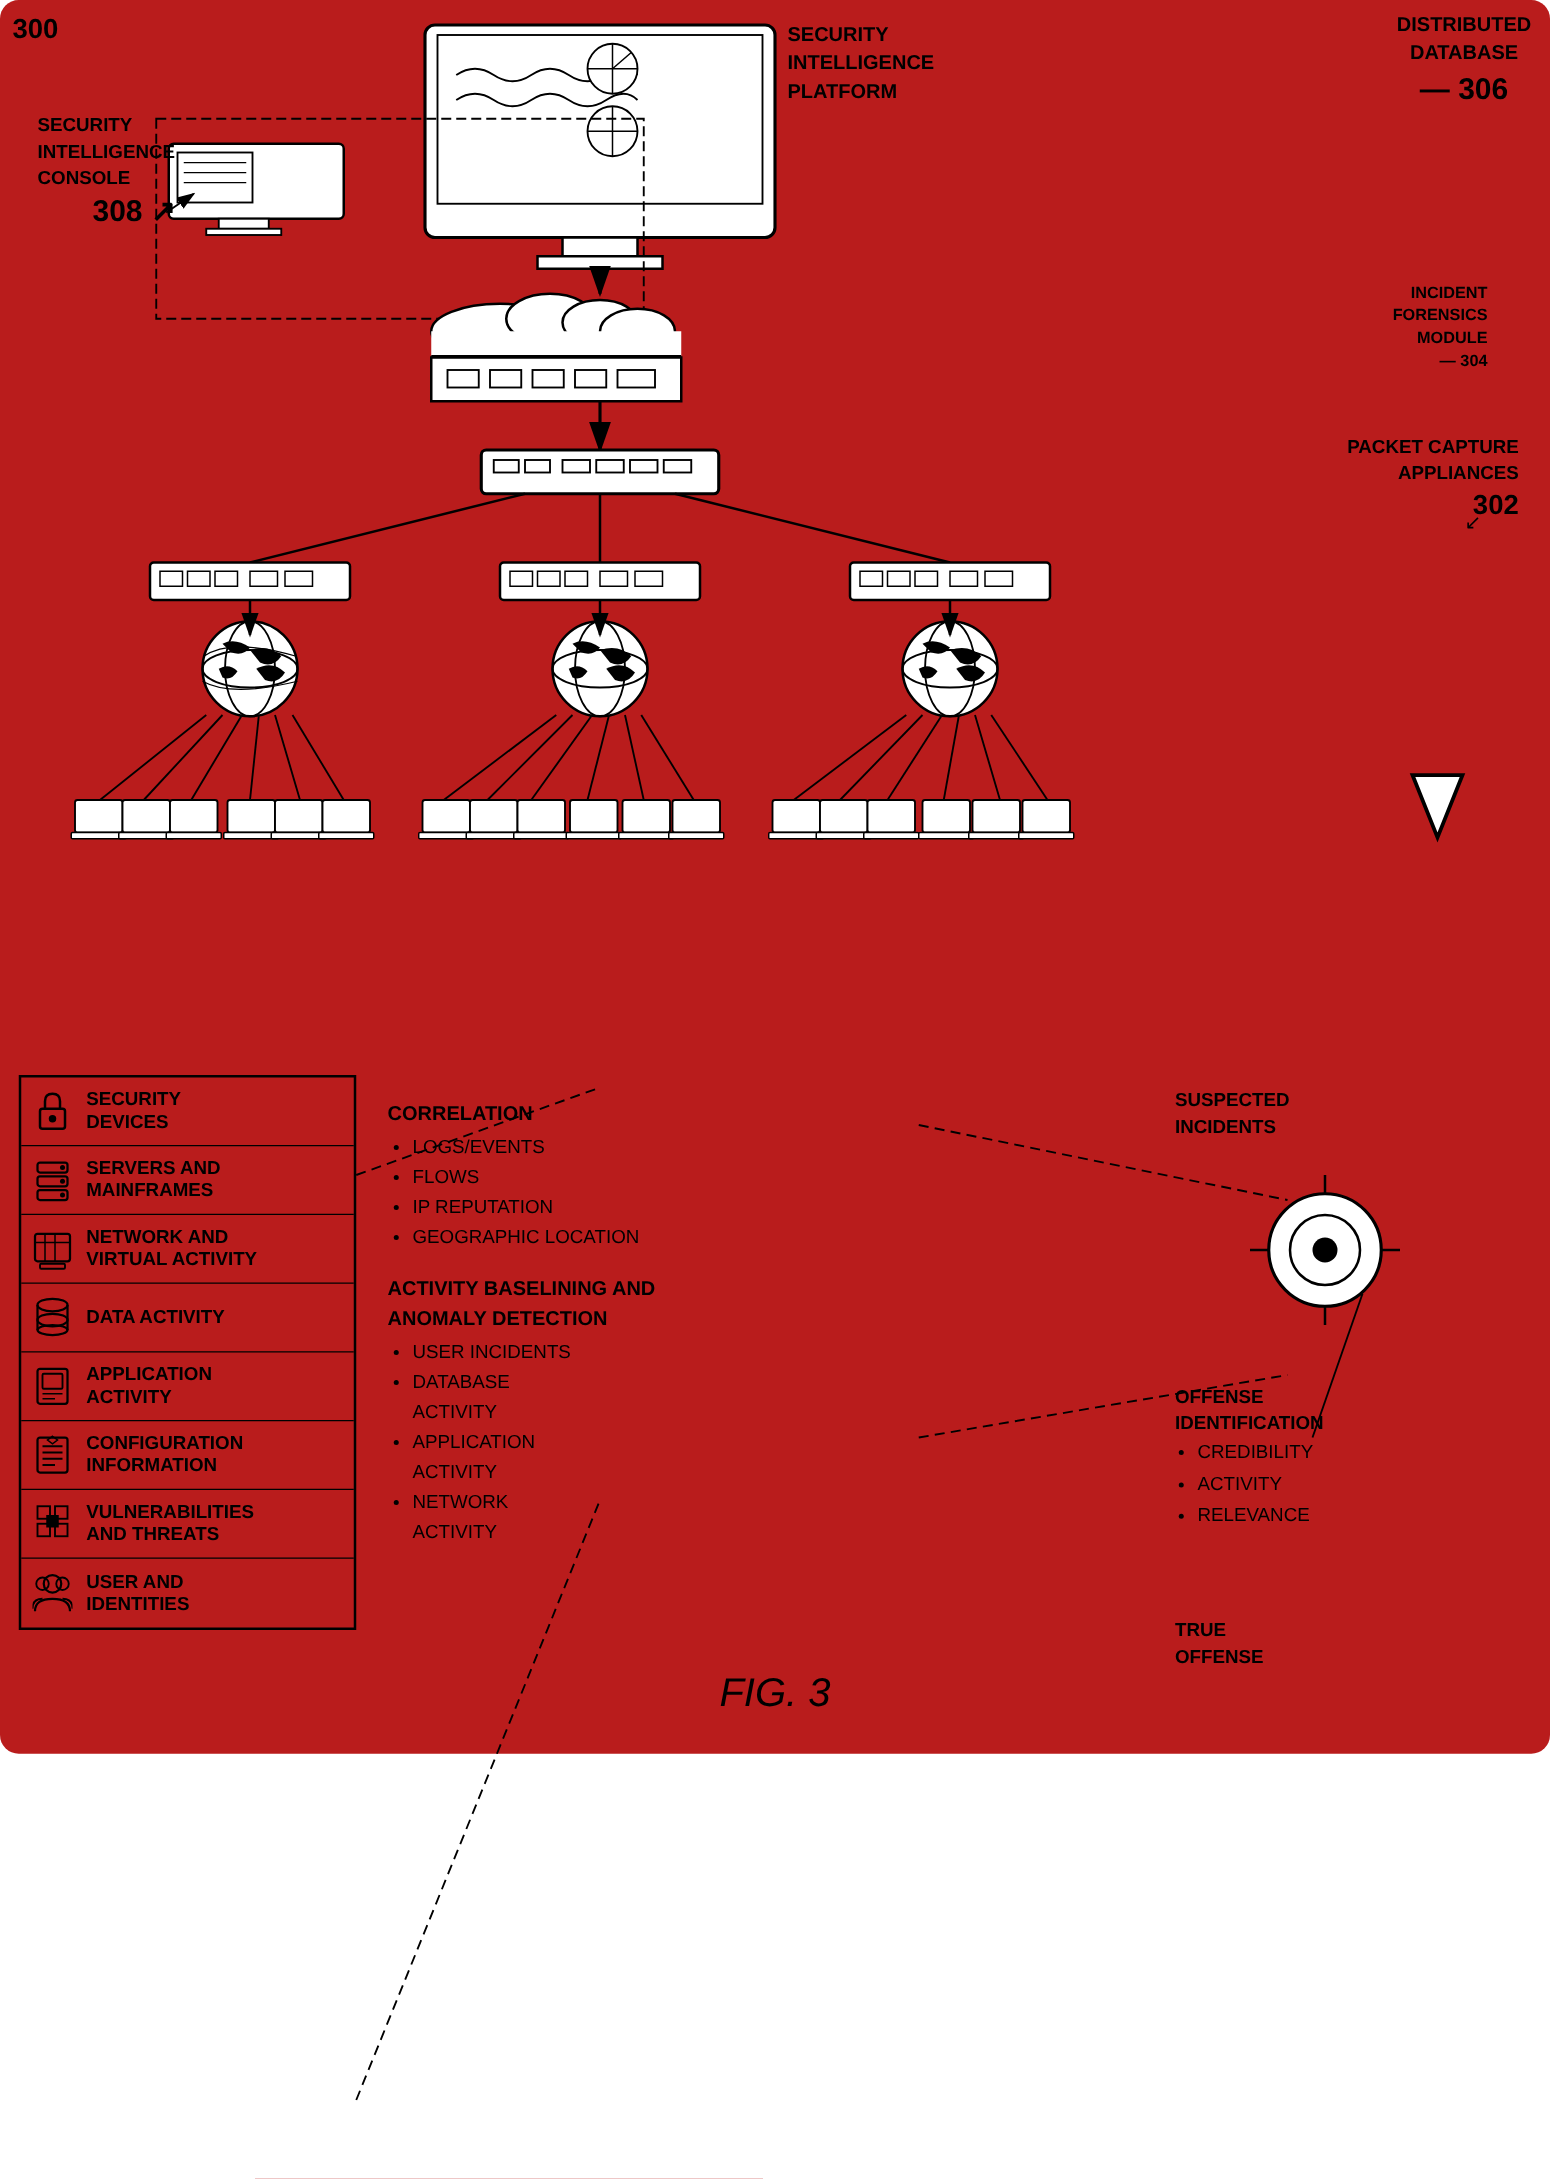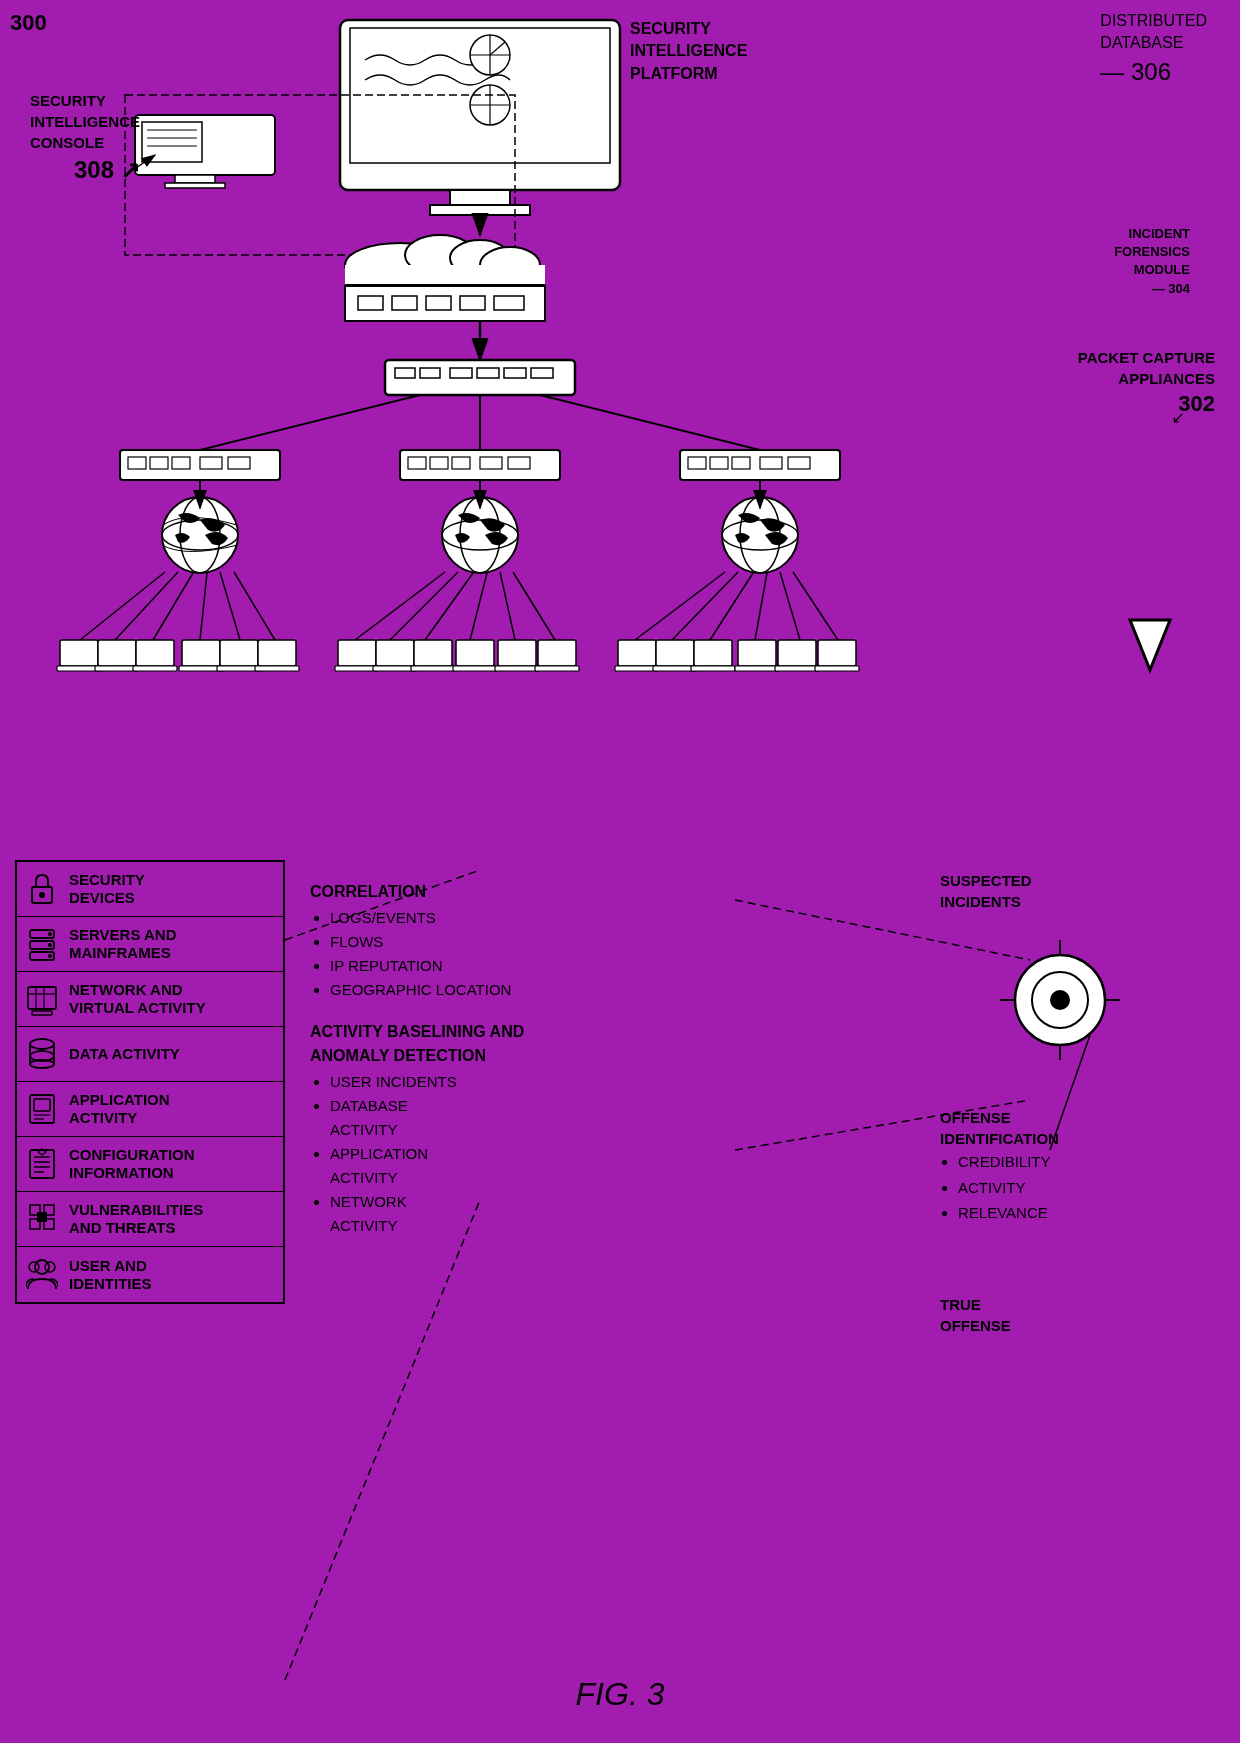--- a/index.html
+++ b/index.html
@@ -6,23 +6,24 @@
     body {
       background: #fff;
       font-family: Arial, sans-serif;
       width: 1240px;
       min-height: 1743px;
       position: relative;
       overflow: hidden;
     }
     .diagram-container {
       width: 1240px;
-      height: 1743px;
+      height: 1403px;
       position: relative;
-      background: #a21caf;
+      background: #b91c1c;
+      border-radius: 15px;
     }
 
     
     .label-300 {
       position: absolute;
       top: 10px;
       left: 10px;
       font-size: 22px;
       font-weight: bold;
     }
@@ -318,21 +319,21 @@
     </defs>
 
     <line x1="200" y1="480" x2="200" y2="508" stroke="black" stroke-width="2" marker-end="url(#arrowhead)"></line>
     <line x1="480" y1="480" x2="480" y2="508" stroke="black" stroke-width="2" marker-end="url(#arrowhead)"></line>
     <line x1="760" y1="480" x2="760" y2="508" stroke="black" stroke-width="2" marker-end="url(#arrowhead)"></line>
 
   </svg>
 
   <div class="label-300">300</div>
 
-  <div style="position:absolute;top:10px;right:33px;font-size:16px;font-weight:normal;text-align:left;line-height:1.4;">DISTRIBUTED<br>DATABASE<br><span style="font-size:24px;">— 306</span></div>
+  <div style="position:absolute;top:10px;right:15px;font-size:16px;font-weight:bold;text-align:center;line-height:1.4;">DISTRIBUTED<br>DATABASE<br><span style="font-size:24px;">— 306</span></div>
 
   <div style="position:absolute;top:18px;left:630px;font-size:16px;font-weight:bold;line-height:1.4;">SECURITY<br>INTELLIGENCE<br>PLATFORM</div>
 
   <div style="position:absolute;top:90px;left:30px;font-size:15px;font-weight:bold;line-height:1.4;">SECURITY<br>INTELLIGENCE<br>CONSOLE<br><span style="font-size:24px;margin-left:44px;">308 ↗</span></div>
 
   <div style="position:absolute;top:225px;right:50px;font-size:13px;font-weight:bold;line-height:1.4;text-align:right;">INCIDENT<br>FORENSICS<br>MODULE<br>— 304</div>
 
   <div style="position:absolute;top:347px;right:25px;font-size:15px;font-weight:bold;line-height:1.4;text-align:right;">PACKET CAPTURE<br>APPLIANCES<br><span style="font-size:22px;">302</span></div>
   <div style="position:absolute;top:408px;right:55px;font-size:16px;">↙</div>
 

